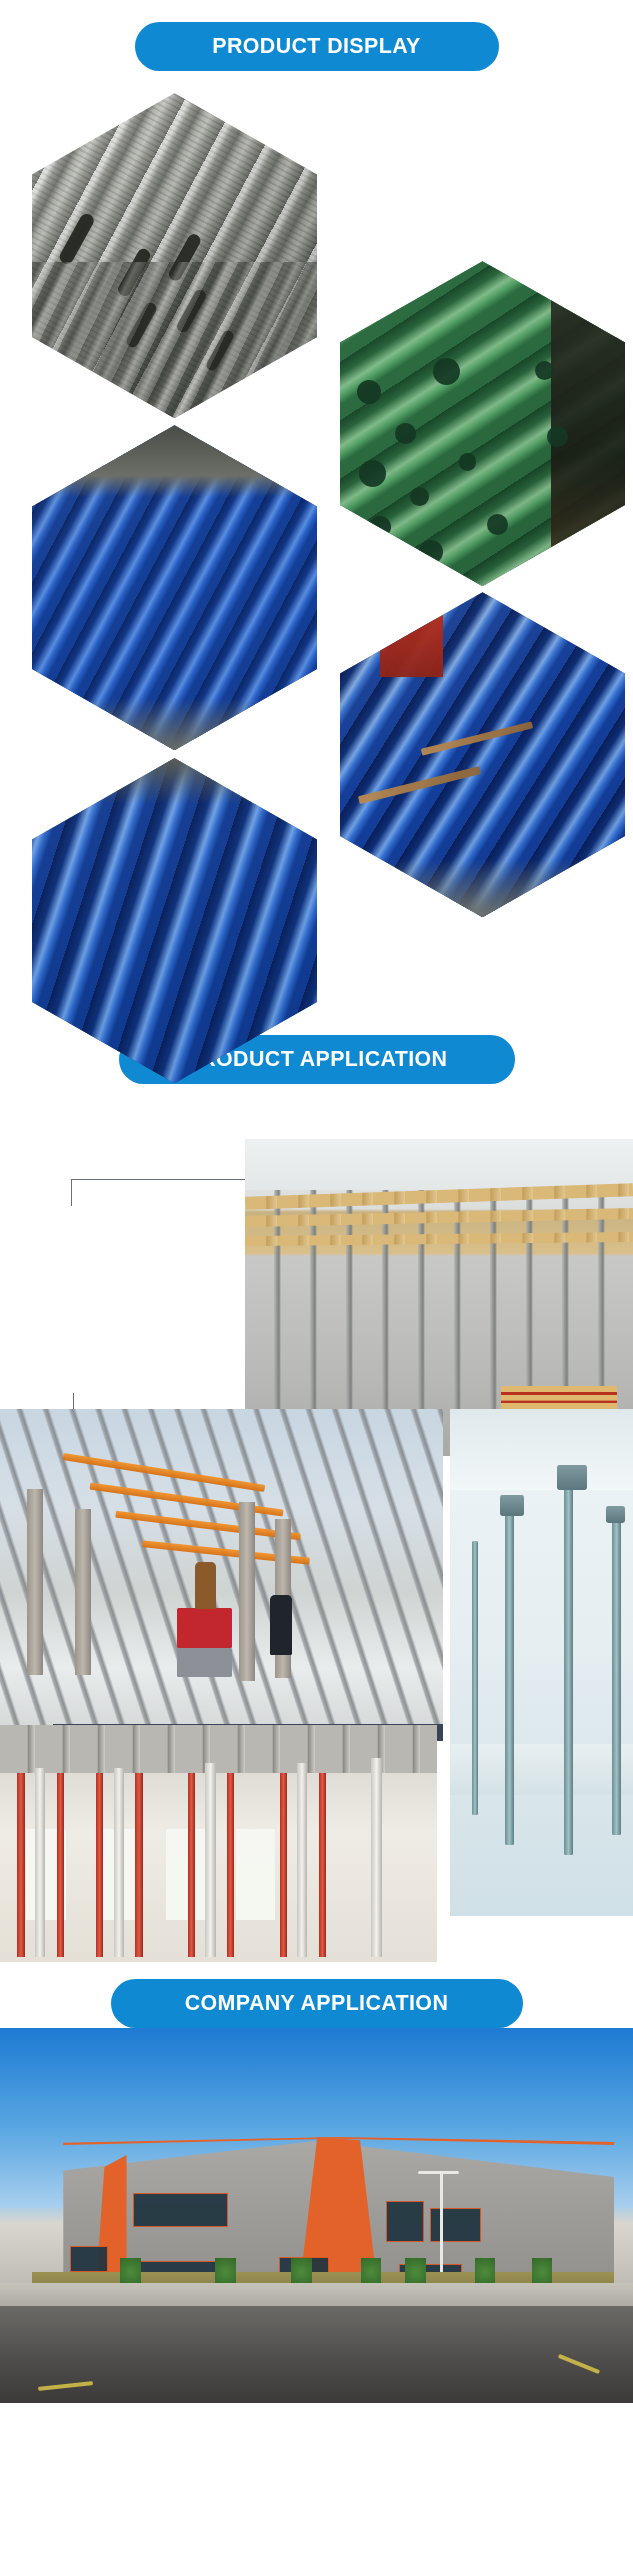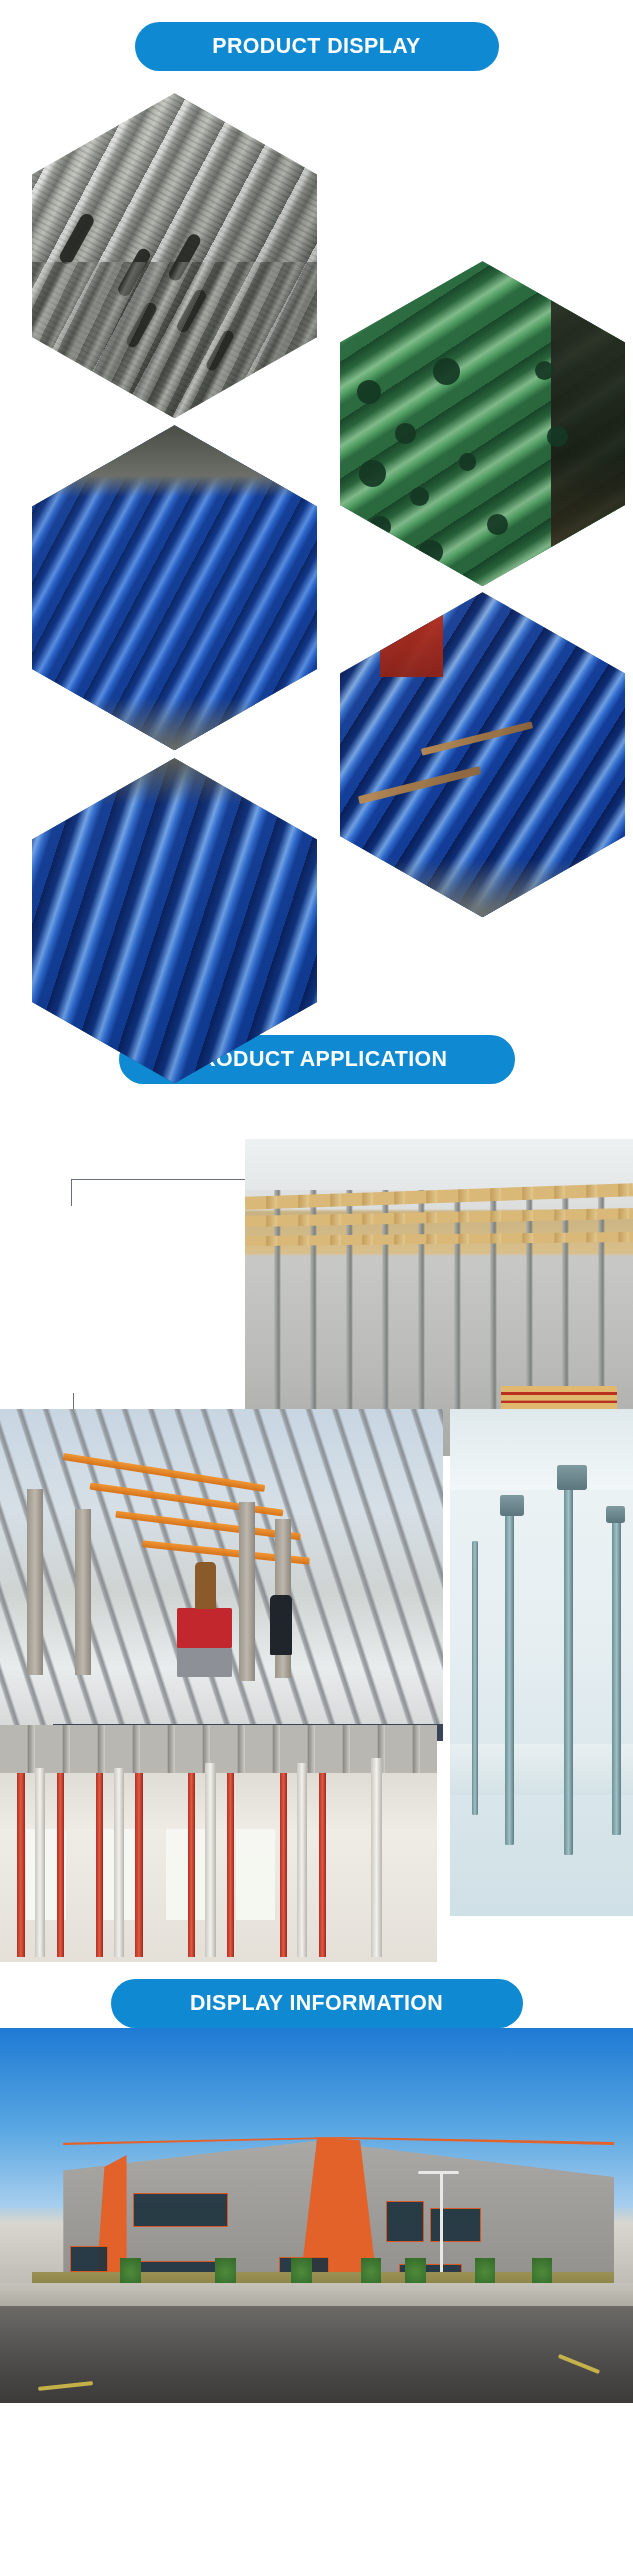--- a/index.html
+++ b/index.html
@@ -415,21 +415,21 @@
       <div class="rprop" style="left:73%; top:20%; height:78%;"></div>
       <div class="wprop" style="left:8%;  top:18%; height:80%;"></div>
       <div class="wprop" style="left:26%; top:18%; height:80%;"></div>
       <div class="wprop" style="left:47%; top:16%; height:82%;"></div>
       <div class="wprop" style="left:68%; top:16%; height:82%;"></div>
       <div class="wprop" style="left:85%; top:14%; height:84%;"></div>
     </div>
   </div>
 
   <div class="banner-wrap">
-    <div class="banner banner-company">DISPLAY INFORMATION</div>
+    <div class="banner banner-company">COMPANY APPLICATION</div>
   </div>
 
   <div class="company-area">
     <div class="factory">
       <div class="sky"></div>
       <div class="bldg-left"></div>
       <div class="bldg-right"></div>
       <div class="ridge"></div>
       <div class="stripe-l"></div>
       <div class="stripe-c"></div>

